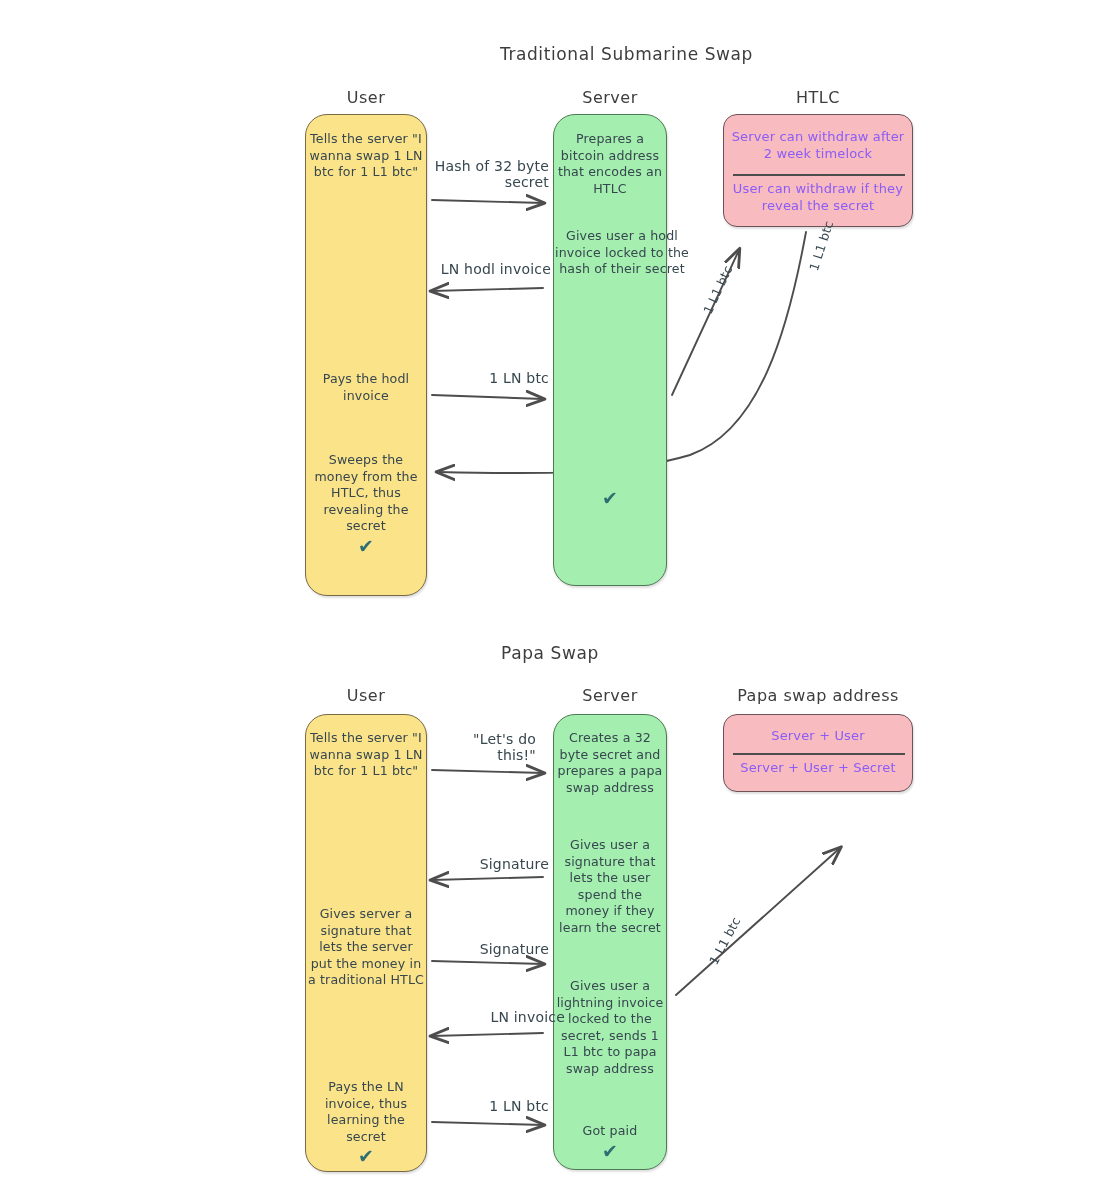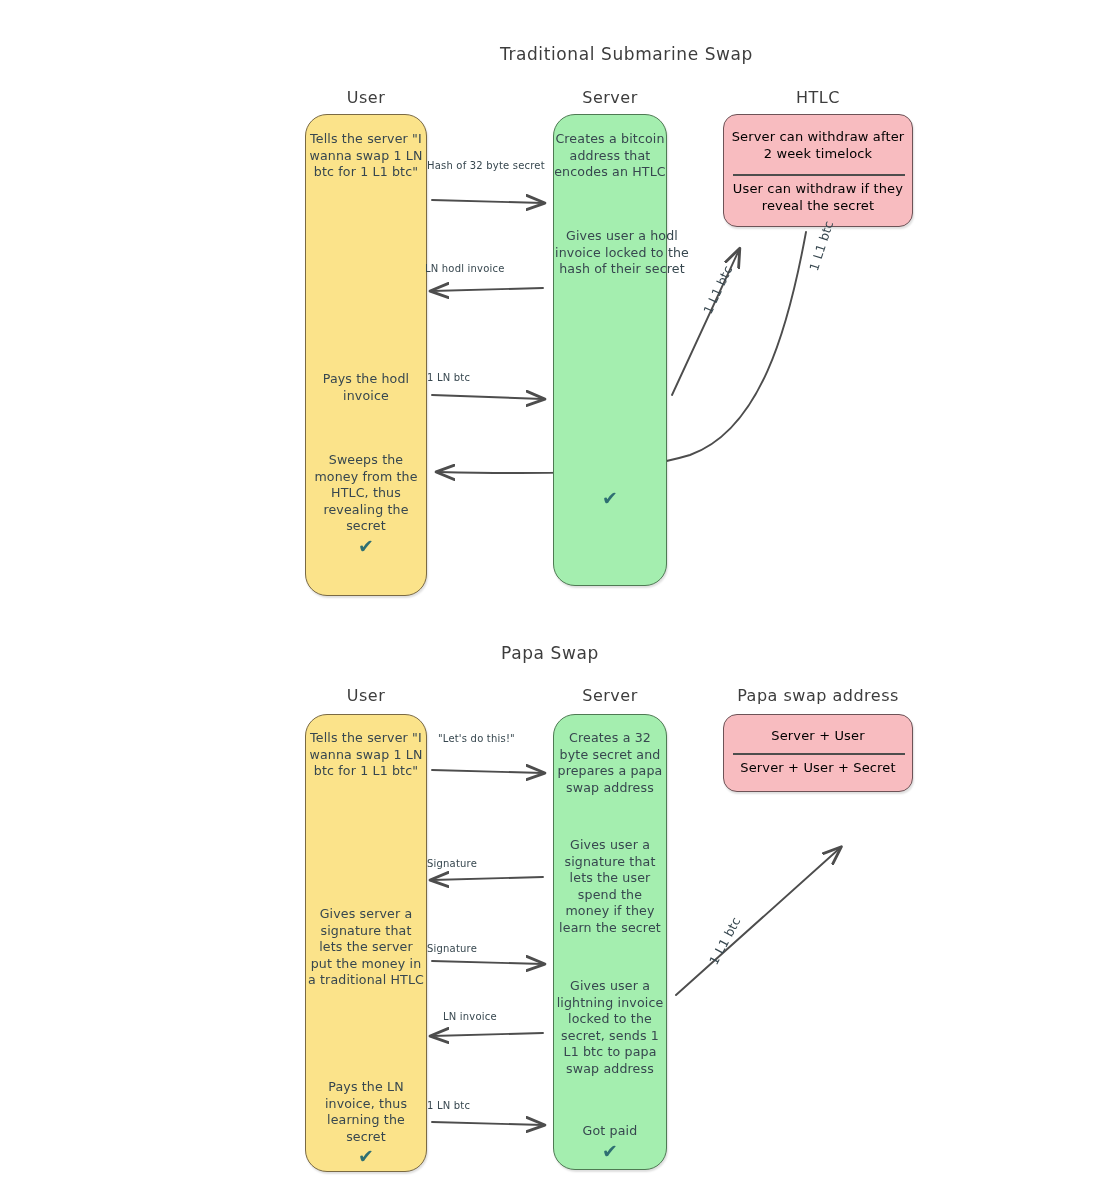--- a/index.html
+++ b/index.html
@@ -70,32 +70,32 @@
     font-size: 19px;
     color: #2e6f72;
     line-height: 19px;
   }
   .pink-row {
     position: absolute;
     box-sizing: border-box;
     text-align: center;
     font-size: 13px;
     line-height: 17px;
-    color: #000000;
+    color: #8b5cf6;
     letter-spacing: 0.15px;
   }
   .pink-divider {
     position: absolute;
     height: 0;
     border-top: 2.4px solid #4d4d4d;
   }
   .arrow-label {
     position: absolute;
-    text-align: left;
-    font-size: 10px;
+    text-align: right;
+    font-size: 14px;
     line-height: 16px;
     color: #37474f;
     white-space: nowrap;
     letter-spacing: 0.2px;
   }
   .arrow-label.wrap {
     white-space: normal;
   }
   .diag-label {
     position: absolute;
@@ -173,21 +173,21 @@
     <span>Pays the hodl invoice</span>
   </div>
   <div class="step" style="left:307px; top:452px; width:118px;">
     <span>Sweeps the money from the HTLC, thus revealing the secret</span>
     <span class="check">✔</span>
   </div>
 
   <div class="lane server" style="left:553px; top:114px; width:114px; height:472px;"></div>
 
   <div class="step" style="left:554px; top:131px; width:112px;">
-    <span>Creates a bitcoin address that encodes an HTLC</span>
+    <span>Prepares a bitcoin address that encodes an HTLC</span>
   </div>
   <div class="step" style="left:554px; top:228px; width:136px;">
     <span>Gives user a hodl invoice locked to the hash of their secret</span>
   </div>
   <div class="step" style="left:554px; top:487px; width:112px;">
     <span class="check">✔</span>
   </div>
 
   <div class="lane htlc" style="left:723px; top:114px; width:190px; height:113px;"></div>
   <div class="pink-row" style="left:726px; top:128px; width:184px;">Server can withdraw after 2 week timelock</div>

